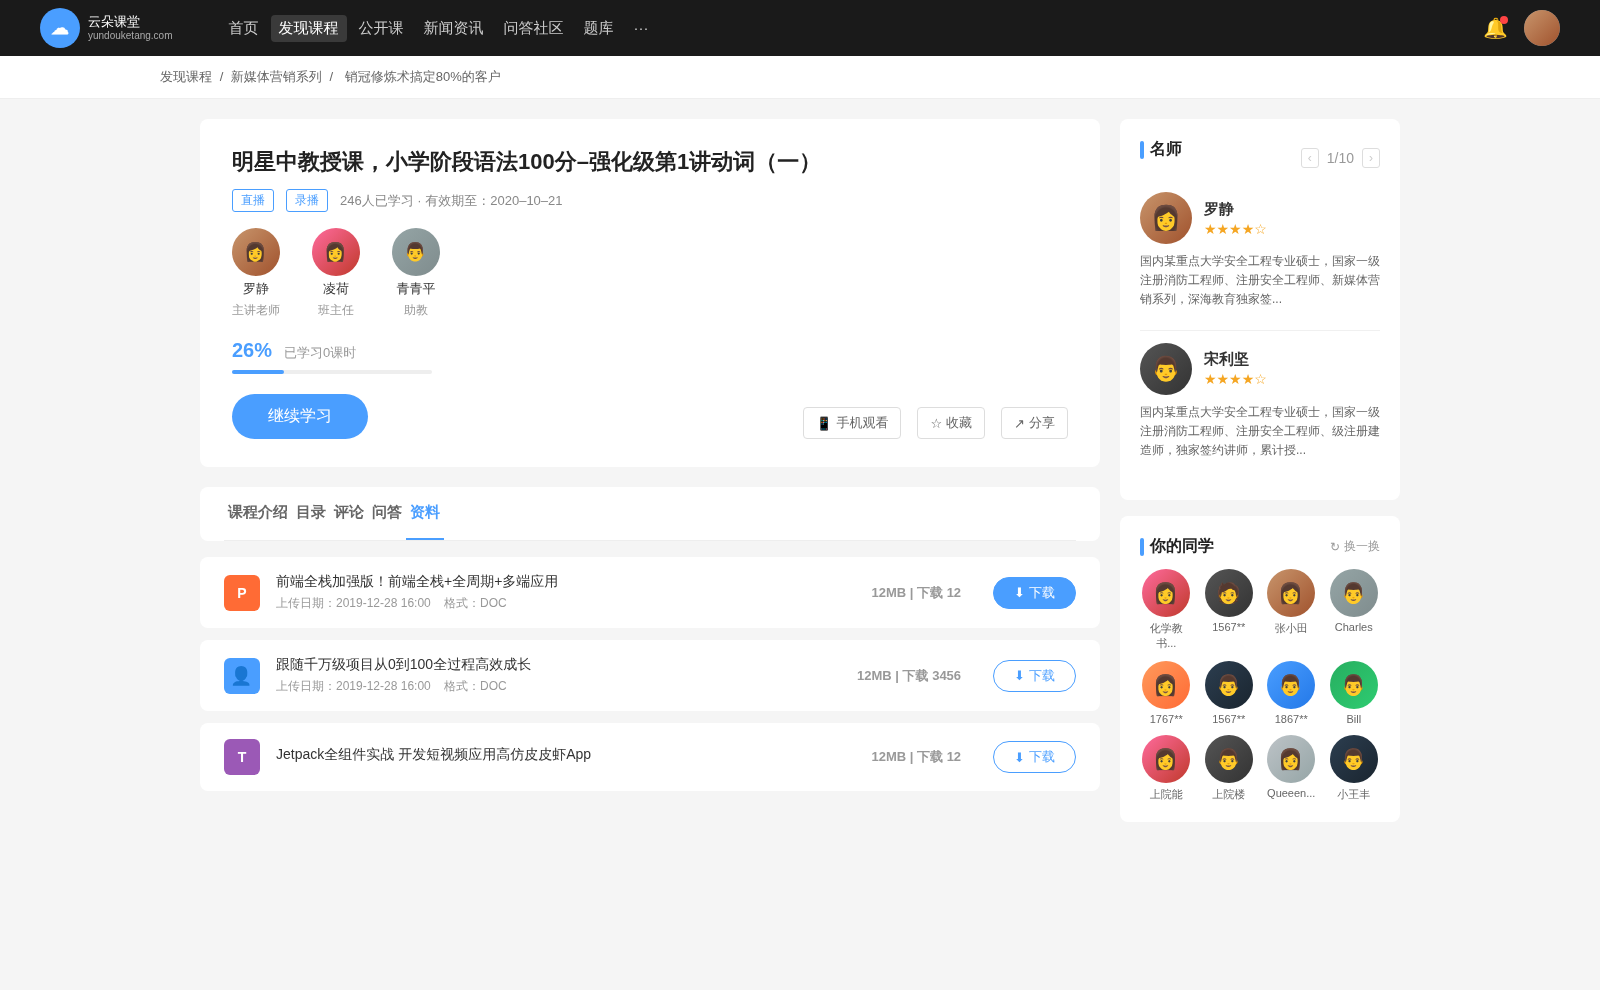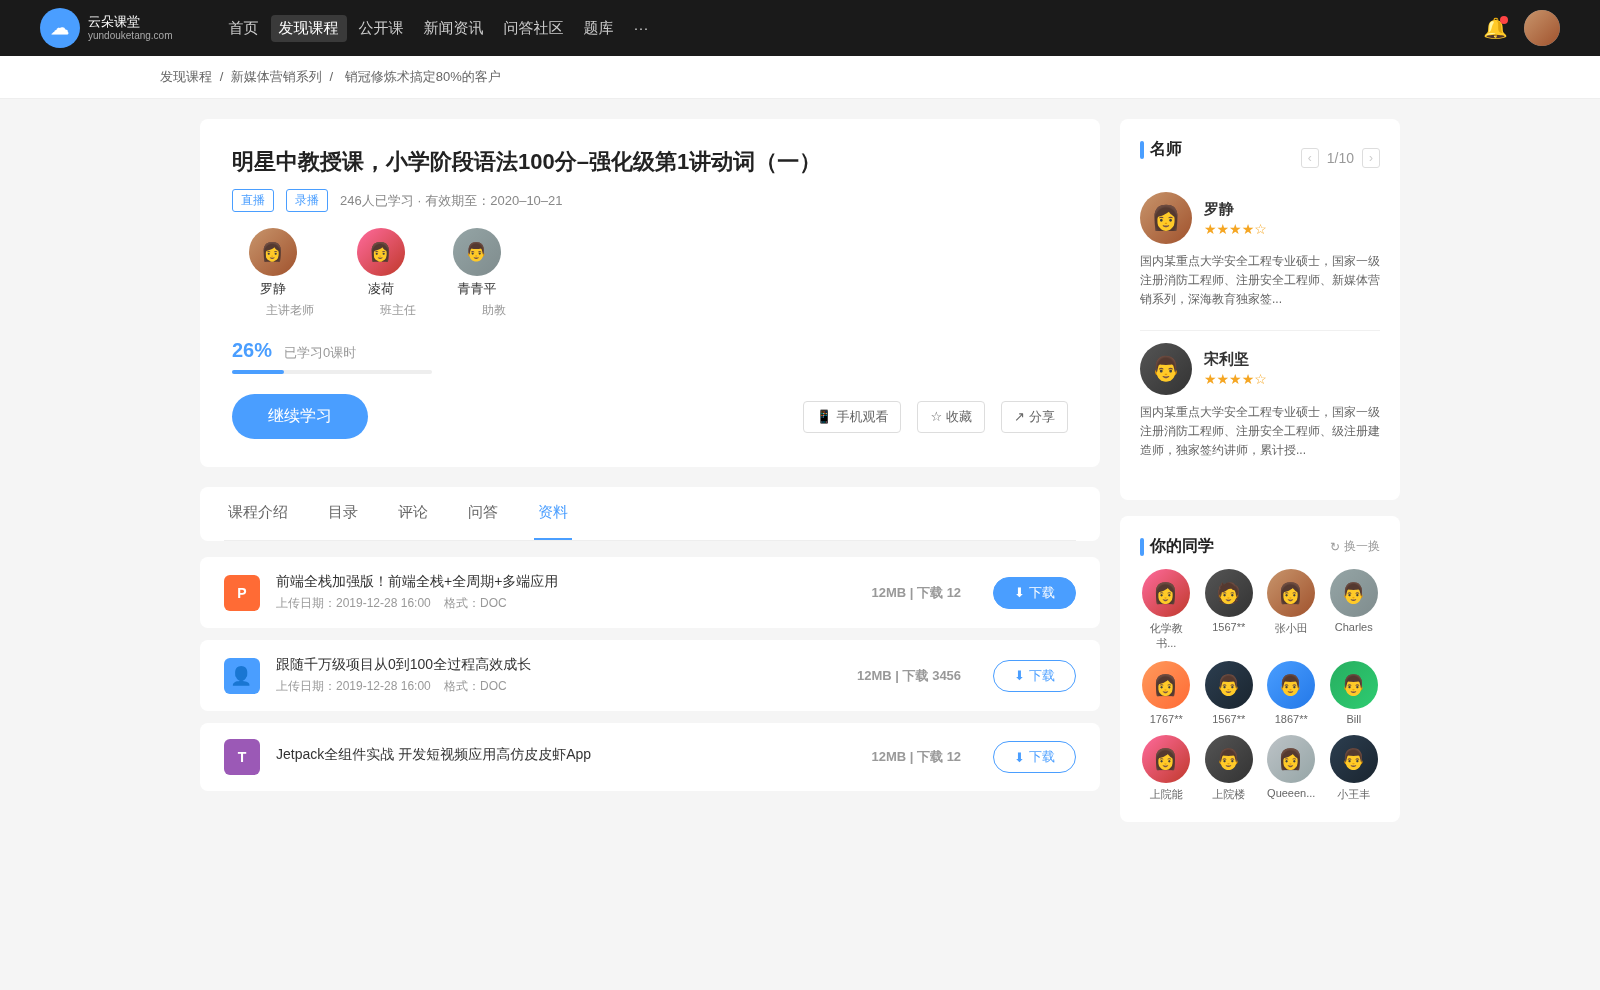--- a/index.html
+++ b/index.html
@@ -33,34 +33,34 @@
     .course-card { background: white; border-radius: 8px; padding: 28px 32px; margin-bottom: 20px; }
     .course-title { font-size: 22px; font-weight: bold; color: #222; margin-bottom: 12px; }
     .course-meta { display: flex; align-items: center; gap: 12px; margin-bottom: 16px; color: #888; font-size: 13px; }
     .badge { padding: 2px 8px; border-radius: 3px; font-size: 12px; border: 1px solid; text-align: center; }
     .badge-live { color: #4a9eff; border-color: #4a9eff; }
     .badge-record { color: #4a9eff; border-color: #4a9eff; }
     .teachers { display: flex; gap: 32px; margin-bottom: 20px; }
     .teacher { display: flex; flex-direction: column; align-items: center; gap: 4px; }
     .teacher-avatar { width: 48px; height: 48px; border-radius: 50%; overflow: hidden; }
     .teacher-name { font-size: 13px; color: #333; }
-    .teacher-role { font-size: 12px; color: #999; margin-left: 34px; }
+    .teacher-role { font-size: 12px; color: #999; }
     .progress-section { margin-bottom: 20px; }
     .progress-percent { font-size: 20px; font-weight: bold; color: #4a9eff; display: inline; }
     .progress-label { font-size: 13px; color: #999; margin-left: 8px; }
     .progress-bar-wrap { width: 200px; height: 4px; background: #eee; border-radius: 2px; margin-top: 8px; }
     .progress-bar-fill { height: 100%; background: #4a9eff; border-radius: 2px; width: 26%; }
-    .actions { display: flex; align-items: center; gap: 8px; }
+    .actions { display: flex; align-items: flex-end; gap: 8px; }
     .btn-primary { background: #4a9eff; color: white; border: none; border-radius: 24px; padding: 12px 36px; font-size: 16px; cursor: pointer; }
     .actions-right { margin-left: auto; display: flex; gap: 16px; }
     .action-btn { display: flex; align-items: center; gap: 4px; color: #666; cursor: pointer; font-size: 13px; padding: 6px 12px; border: 1px solid #ddd; border-radius: 4px; background: white; }
 
     
     .tabs-card { background: white; border-radius: 8px; padding: 0 24px; margin-bottom: 16px; }
-    .tabs { display: flex; gap: 32px; border-bottom: 1px solid #eee; }
+    .tabs { display: flex; border-bottom: 1px solid #eee; font-weight: bold; }
     .tab { padding: 16px 4px; font-size: 15px; color: #666; cursor: pointer; border-bottom: 2px solid transparent; }
     .tab.active { color: #4a9eff; border-bottom: 2px solid #4a9eff; }
 
     
     .resource-list { display: flex; flex-direction: column; gap: 0; }
     .resource-item { background: white; border-radius: 8px; padding: 16px 24px; margin-bottom: 12px; display: flex; align-items: center; gap: 16px; }
     .resource-icon { width: 36px; height: 36px; border-radius: 6px; display: flex; align-items: center; justify-content: center; color: white; font-size: 14px; font-weight: bold; flex-shrink: 0; }
     .resource-icon-p { background: #ff6b35; }
     .resource-icon-user { background: #4a9eff; }
     .resource-icon-t { background: #9b59b6; }

